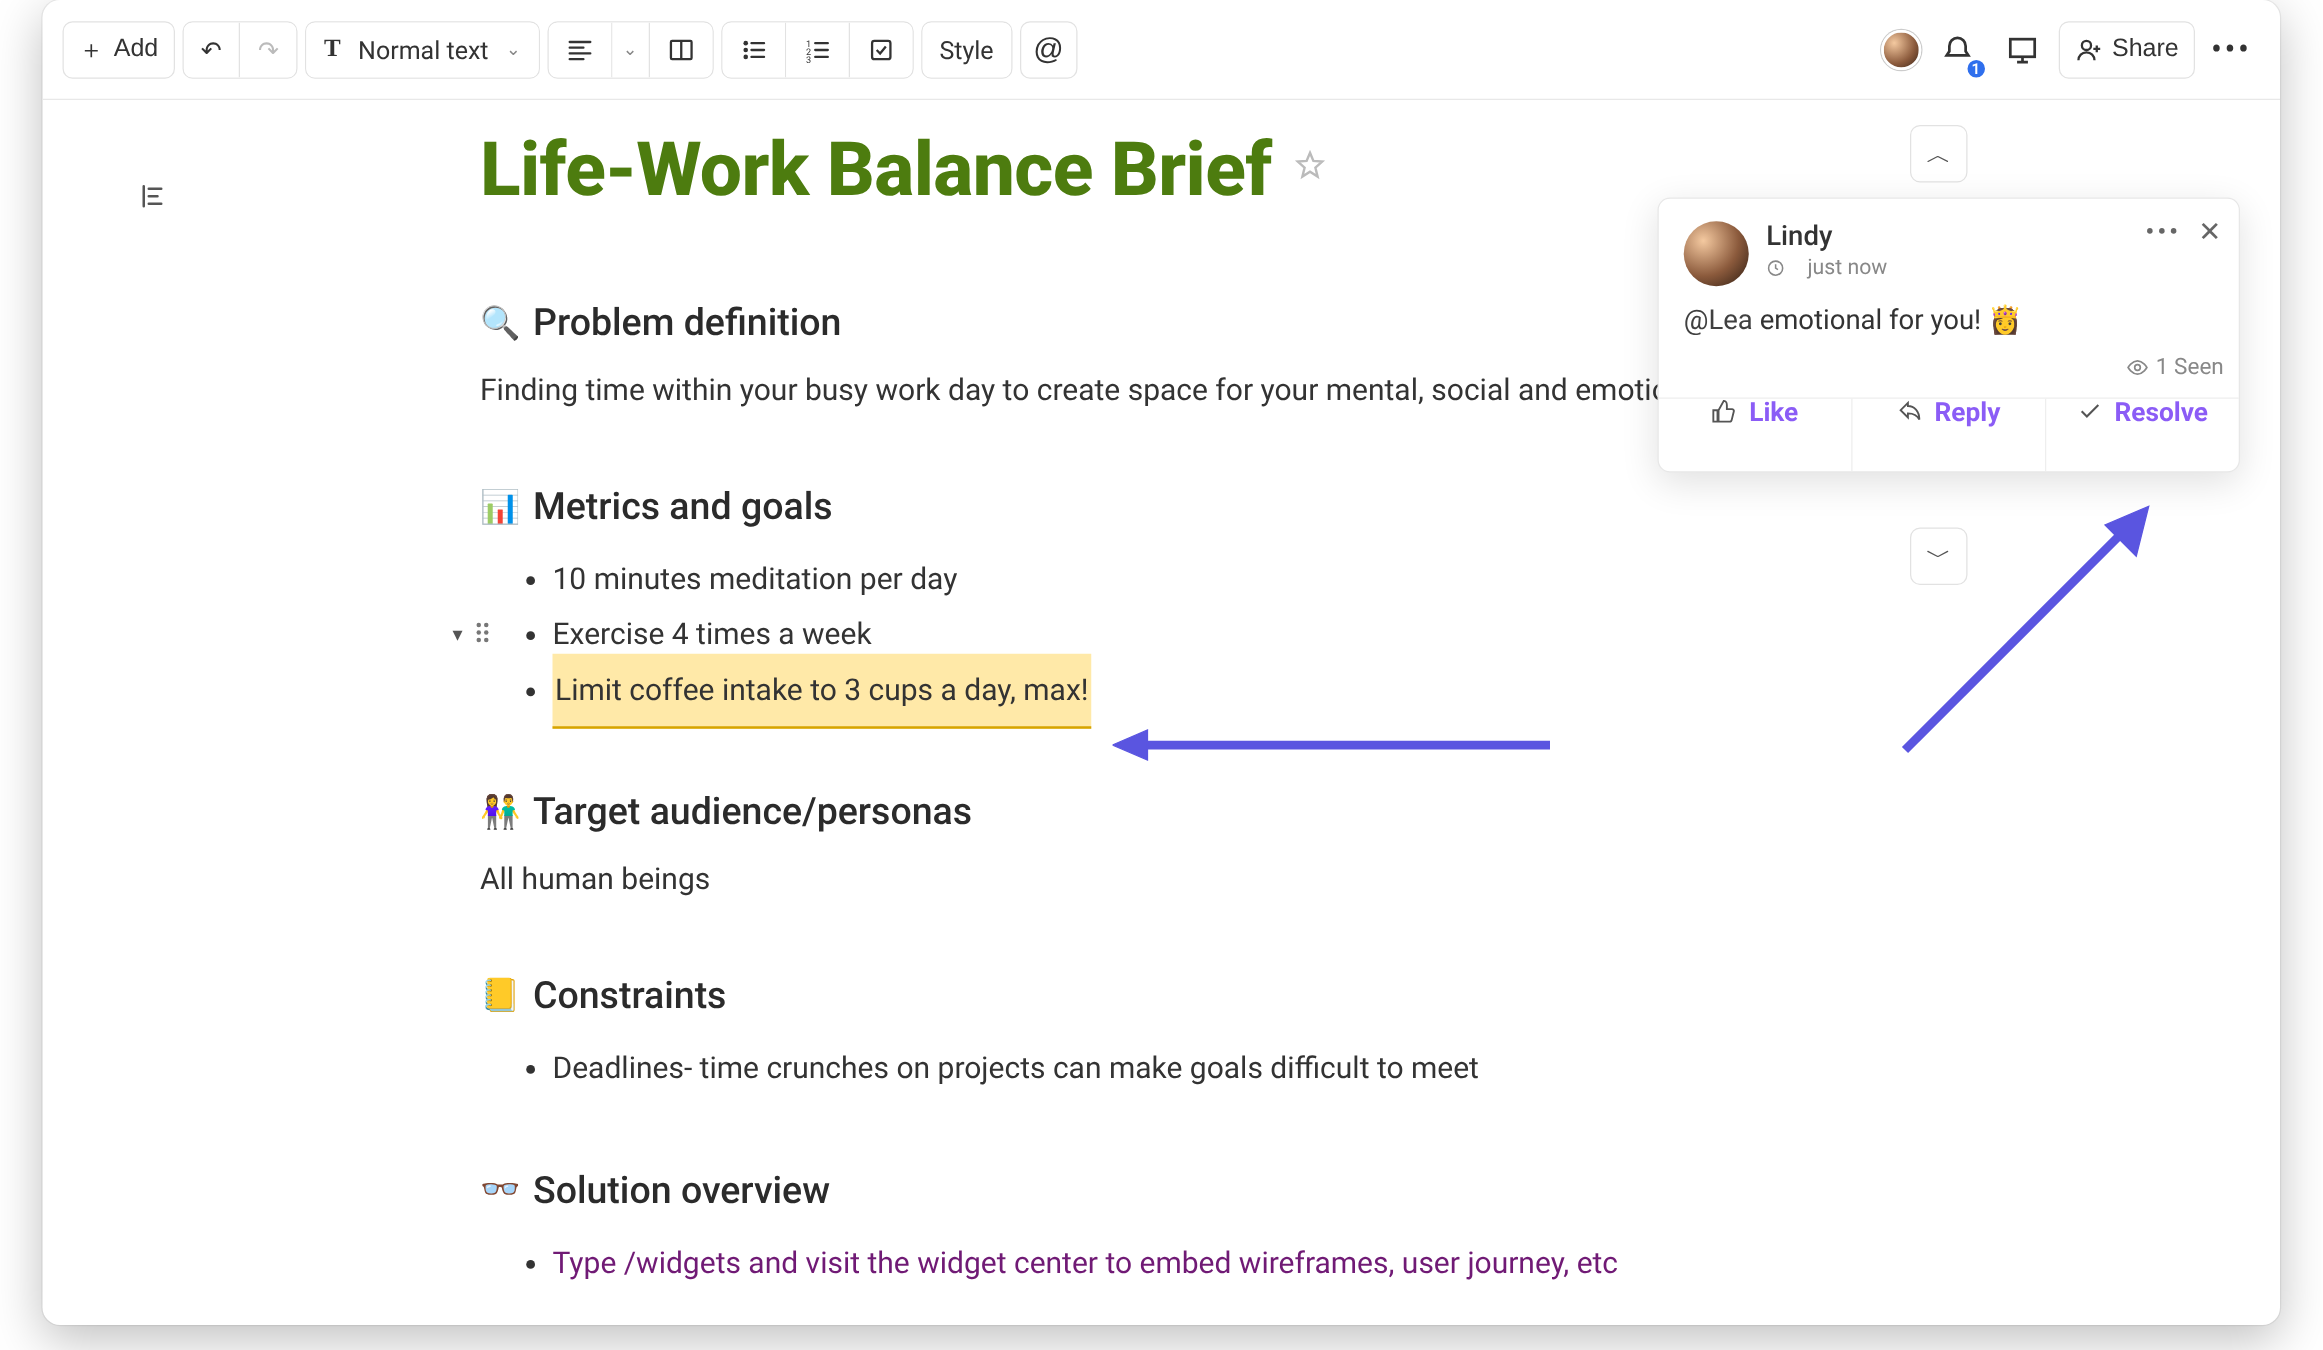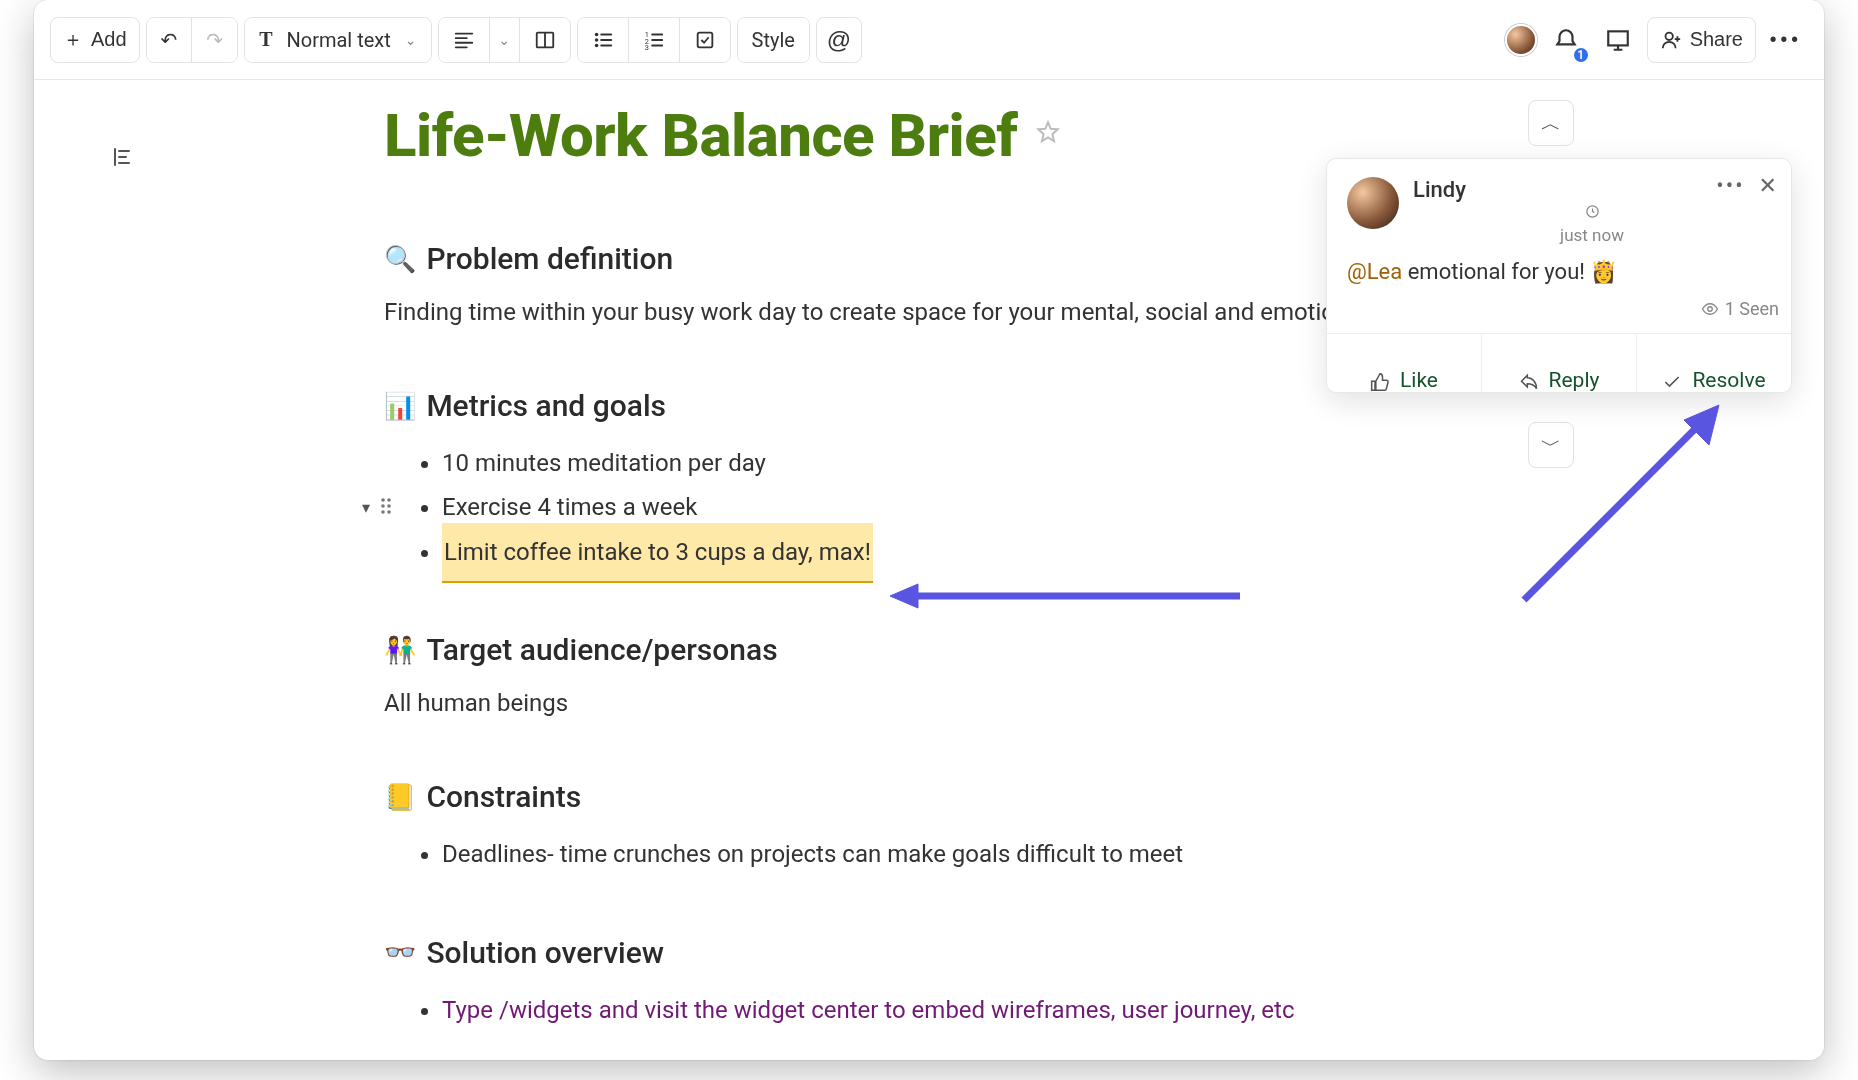--- a/index.html
+++ b/index.html
@@ -191,51 +191,52 @@
     gap: 14px;
     position: relative;
   }
   .avatar-lg {
     width: 52px; height: 52px; border-radius: 50%;
     background: radial-gradient(circle at 30% 30%, #f4c9a0 0%, #8b5a3c 55%, #2a1a10 100%);
     flex-shrink: 0;
   }
   .comment-meta { flex: 1; }
   .commenter-name { font-size: 22px; font-weight: 500; color: #333; }
-  .comment-time { font-size: 17px; color: #888; display: flex; align-items: center; gap: 6px; margin-top: 2px; flex-direction: column;}
+  .comment-time { font-size: 17px; color: #888; display: flex; align-items: center; gap: 18px; margin-top: 2px;}
   .comment-actions-top {
     position: absolute; top: 14px; right: 14px;
     display: flex; gap: 14px; align-items: center;
     color: #666;
   }
   .comment-actions-top span { cursor: pointer; font-size: 22px; }
   .comment-body {
     padding: 14px 20px 10px 20px;
     font-size: 22px;
     color: #333;
   }
-  .mention { color: #a16207; }
+  .mention { color: #404040; }
   .seen {
     display: flex; justify-content: flex-end; align-items: center; gap: 6px;
     padding: 4px 12px 14px 20px;
     color: #888; font-size: 18px;
   }
   .comment-footer {
     display: flex;
     border-top: 1px solid #eee;
   }
   .comment-footer .cf-btn {
     flex: 1;
-    display: flex; align-items: flex-end; justify-content: center;
+    display: flex; align-items: flex-start; justify-content: center;
     gap: 10px;
     height: 58px;
     font-size: 21px;
-    color: #14532d;
+    color: #8b5cf6;
     cursor: pointer;
     border-right: 1px solid #eee;
+    font-weight: bold;
   }
   .comment-footer .cf-btn:last-child { border-right: none; }
   
   .arrow {
     position: absolute;
     stroke: #5a55e0;
     fill: #5a55e0;
   }
   svg.icon { width: 22px; height: 22px; }
 </style>

